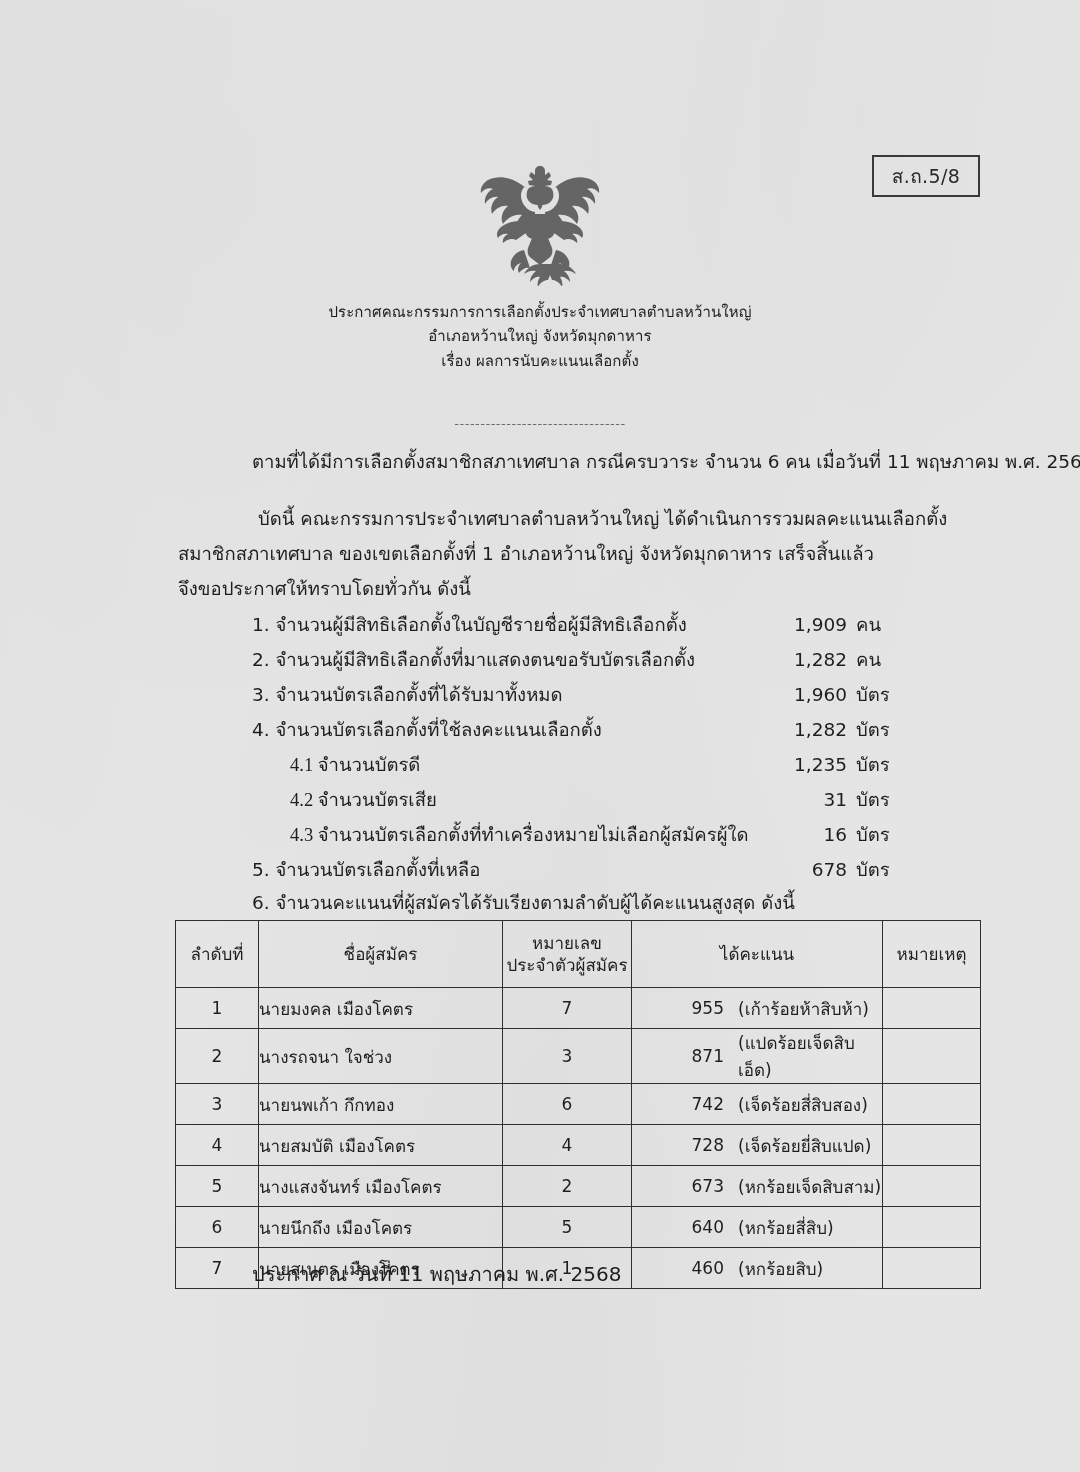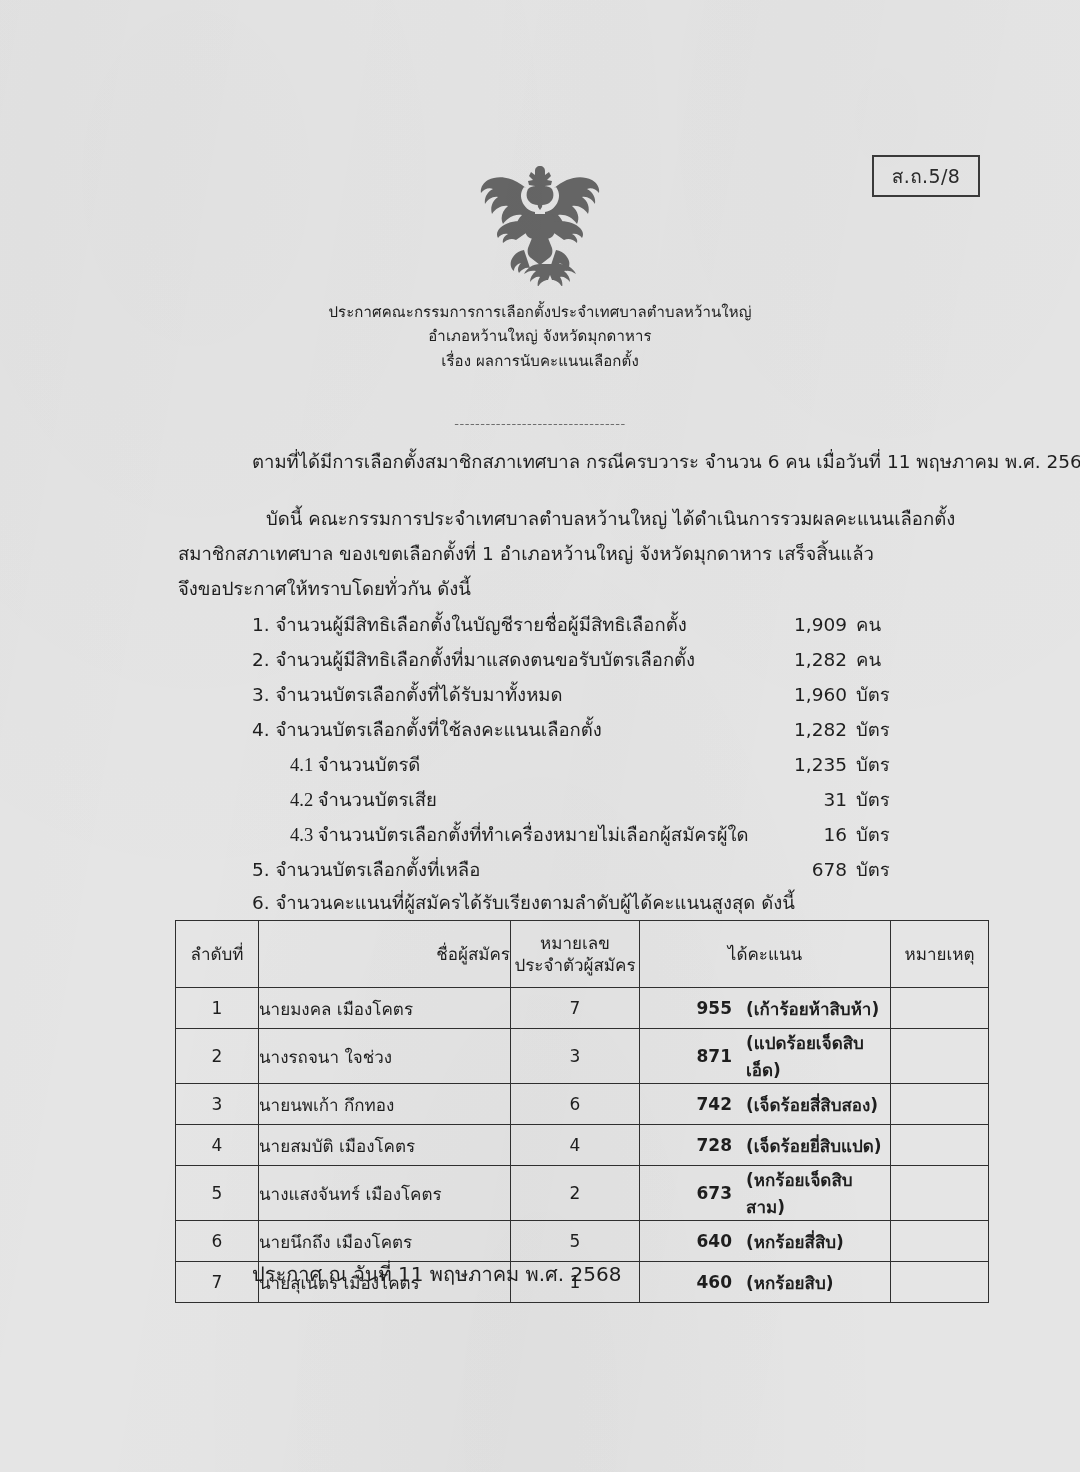--- a/index.html
+++ b/index.html
@@ -88,21 +88,21 @@
 
   
   .para {
     position: absolute;
     font-size: 18.5px;
     color: #1e1e1e;
     line-height: 1.55;
     white-space: nowrap;
   }
   .para-1 { top: 448px; left: 252px; }
-  .para-2 { top: 505px; left: 258px; margin-left: 8px; }
+  .para-2 { top: 505px; left: 258px; }
   .para-3 { top: 540px; left: 178px; text-align: center; }
   .para-4 { top: 575px; left: 178px; }
 
   
   .list {
     position: absolute;
     top: 610px;
     left: 252px;
     width: 648px;
   }
@@ -165,21 +165,20 @@
   .col-order   { width: 82px;  text-align: center; }
   .col-name    { width: 243px; text-align: left; padding-left: 14px; }
   .col-number  { width: 128px; text-align: center; }
   .col-score   { width: 250px; }
   .col-remark  { width: 97px; }
 
   .score-cell {
     display: flex;
     align-items: center;
     height: 100%;
-    font-weight: bold;
   }
   .score-digits {
     flex: 0 0 92px;
     text-align: right;
     padding-right: 14px;
   }
   .score-words {
     flex: 1 1 auto;
     text-align: left;
   }
@@ -286,21 +285,21 @@
         <span class="unit">บัตร</span>
       </div>
     </div>
 
   <div class="table-intro">6. จำนวนคะแนนที่ผู้สมัครได้รับเรียงตามลำดับผู้ได้คะแนนสูงสุด ดังนี้</div>
 
   <table class="results-table">
     <thead>
       <tr>
         <th class="col-order">ลำดับที่</th>
-        <th class="col-name" style="text-align:right;padding-left:8px">
+        <th class="col-name" style="text-align:center;padding-left:0">
           <span>ชื่อผู้สมัคร</span>
         </th>
         <th class="col-number">
           <span>หมายเลข</span><br>
           <span>ประจำตัวผู้สมัคร</span>
         </th>
         <th class="col-score">ได้คะแนน</th>
         <th class="col-remark">หมายเหตุ</th>
       </tr>
     </thead>

